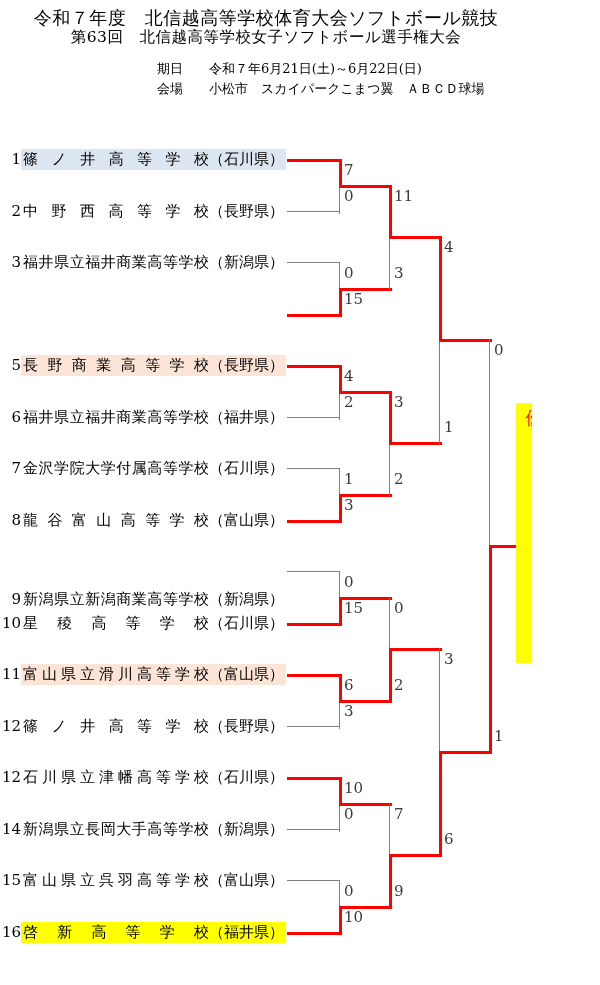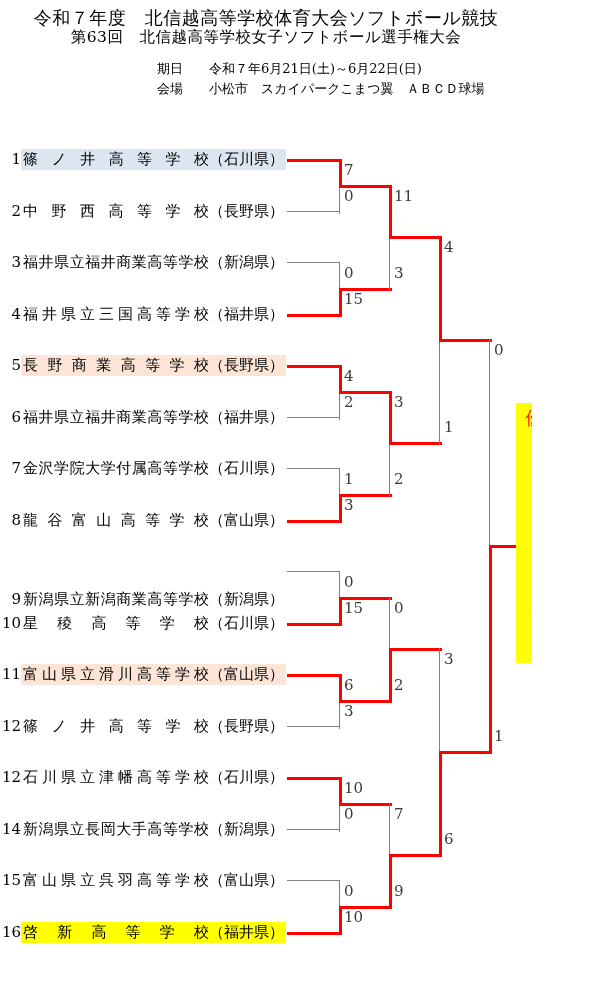--- a/index.html
+++ b/index.html
@@ -33,21 +33,20 @@
 <div class="page">
 
   <div class="title1">令和７年度　北信越高等学校体育大会ソフトボール競技</div>
   <div class="title2">第63回　北信越高等学校女子ソフトボール選手権大会</div>
   <div class="info-row" style="top:60px"><span class="info-lbl">期日</span><span>令和７年6月21日(土)～6月22日(日)</span></div>
   <div class="info-row" style="top:80px"><span class="info-lbl">会場</span><span>小松市　スカイパークこまつ翼　ＡＢＣＤ球場</span></div>
 
   <div class="team-row" style="top:149px"><span class="seed">1</span><span class="team-label" data-hl="blue"><span class="tname">篠ノ井高等学校</span><span class="pref">（石川県）</span></span></div>
   <div class="team-row" style="top:201px"><span class="seed">2</span><span class="team-label" data-hl="none"><span class="tname">中野西高等学校</span><span class="pref">（長野県）</span></span></div>
   <div class="team-row" style="top:252px"><span class="seed">3</span><span class="team-label" data-hl="none"><span class="tname">福井県立福井商業高等学校</span><span class="pref">（新潟県）</span></span></div>
-  <div class="team-row" style="top:304px"><span class="seed">4</span><span class="team-label" data-hl="none"><span class="tname">福井県立三国高等学校</span><span class="pref">（福井県）</span></span></div>
   <div class="team-row" style="top:355px"><span class="seed">5</span><span class="team-label" data-hl="peach"><span class="tname">長野商業高等学校</span><span class="pref">（長野県）</span></span></div>
   <div class="team-row" style="top:407px"><span class="seed">6</span><span class="team-label" data-hl="none"><span class="tname">福井県立福井商業高等学校</span><span class="pref">（福井県）</span></span></div>
   <div class="team-row" style="top:458px"><span class="seed">7</span><span class="team-label" data-hl="none"><span class="tname">金沢学院大学付属高等学校</span><span class="pref">（石川県）</span></span></div>
   <div class="team-row" style="top:510px"><span class="seed">8</span><span class="team-label" data-hl="none"><span class="tname">龍谷富山高等学校</span><span class="pref">（富山県）</span></span></div>
   <div class="team-row" style="top:589px"><span class="seed">9</span><span class="team-label" data-hl="none"><span class="tname">新潟県立新潟商業高等学校</span><span class="pref">（新潟県）</span></span></div>
   <div class="team-row" style="top:613px"><span class="seed">10</span><span class="team-label" data-hl="none"><span class="tname">星稜高等学校</span><span class="pref">（石川県）</span></span></div>
   <div class="team-row" style="top:664px"><span class="seed">11</span><span class="team-label" data-hl="peach"><span class="tname">富山県立滑川高等学校</span><span class="pref">（富山県）</span></span></div>
   <div class="team-row" style="top:716px"><span class="seed">12</span><span class="team-label" data-hl="none"><span class="tname">篠ノ井高等学校</span><span class="pref">（長野県）</span></span></div>
   <div class="team-row" style="top:767px"><span class="seed">12</span><span class="team-label" data-hl="none"><span class="tname">石川県立津幡高等学校</span><span class="pref">（石川県）</span></span></div>
   <div class="team-row" style="top:819px"><span class="seed">14</span><span class="team-label" data-hl="none"><span class="tname">新潟県立長岡大手高等学校</span><span class="pref">（新潟県）</span></span></div>

